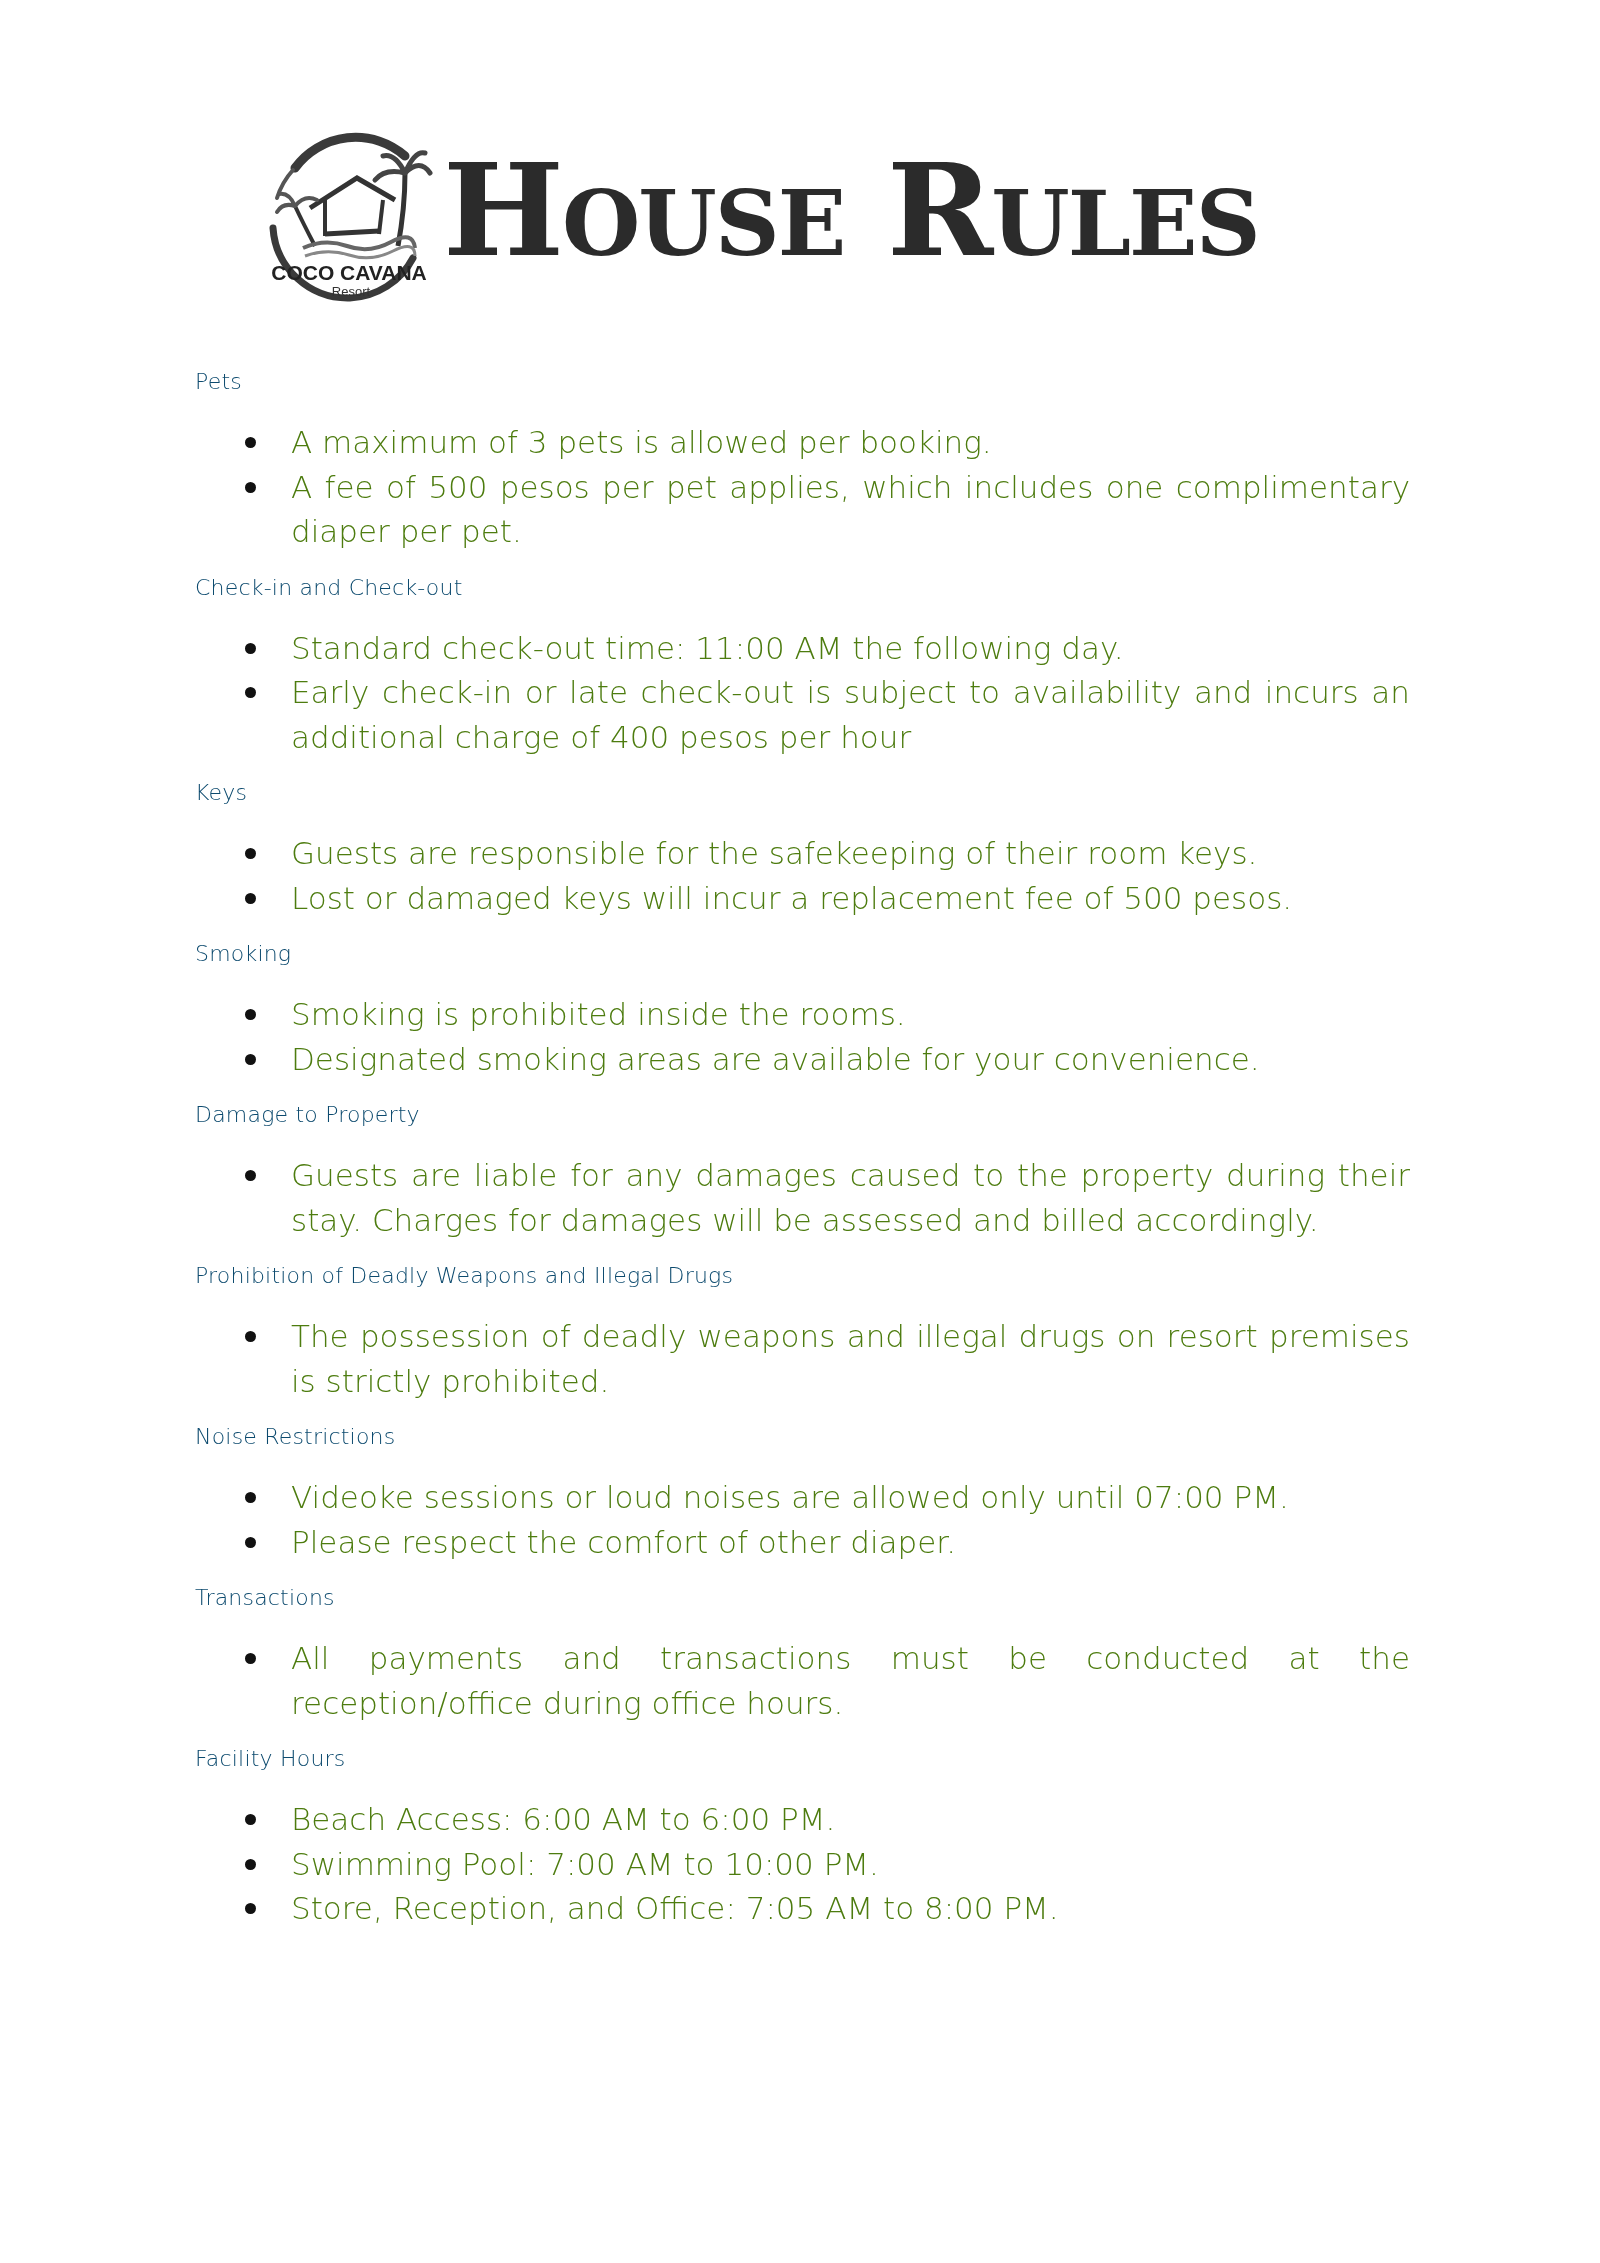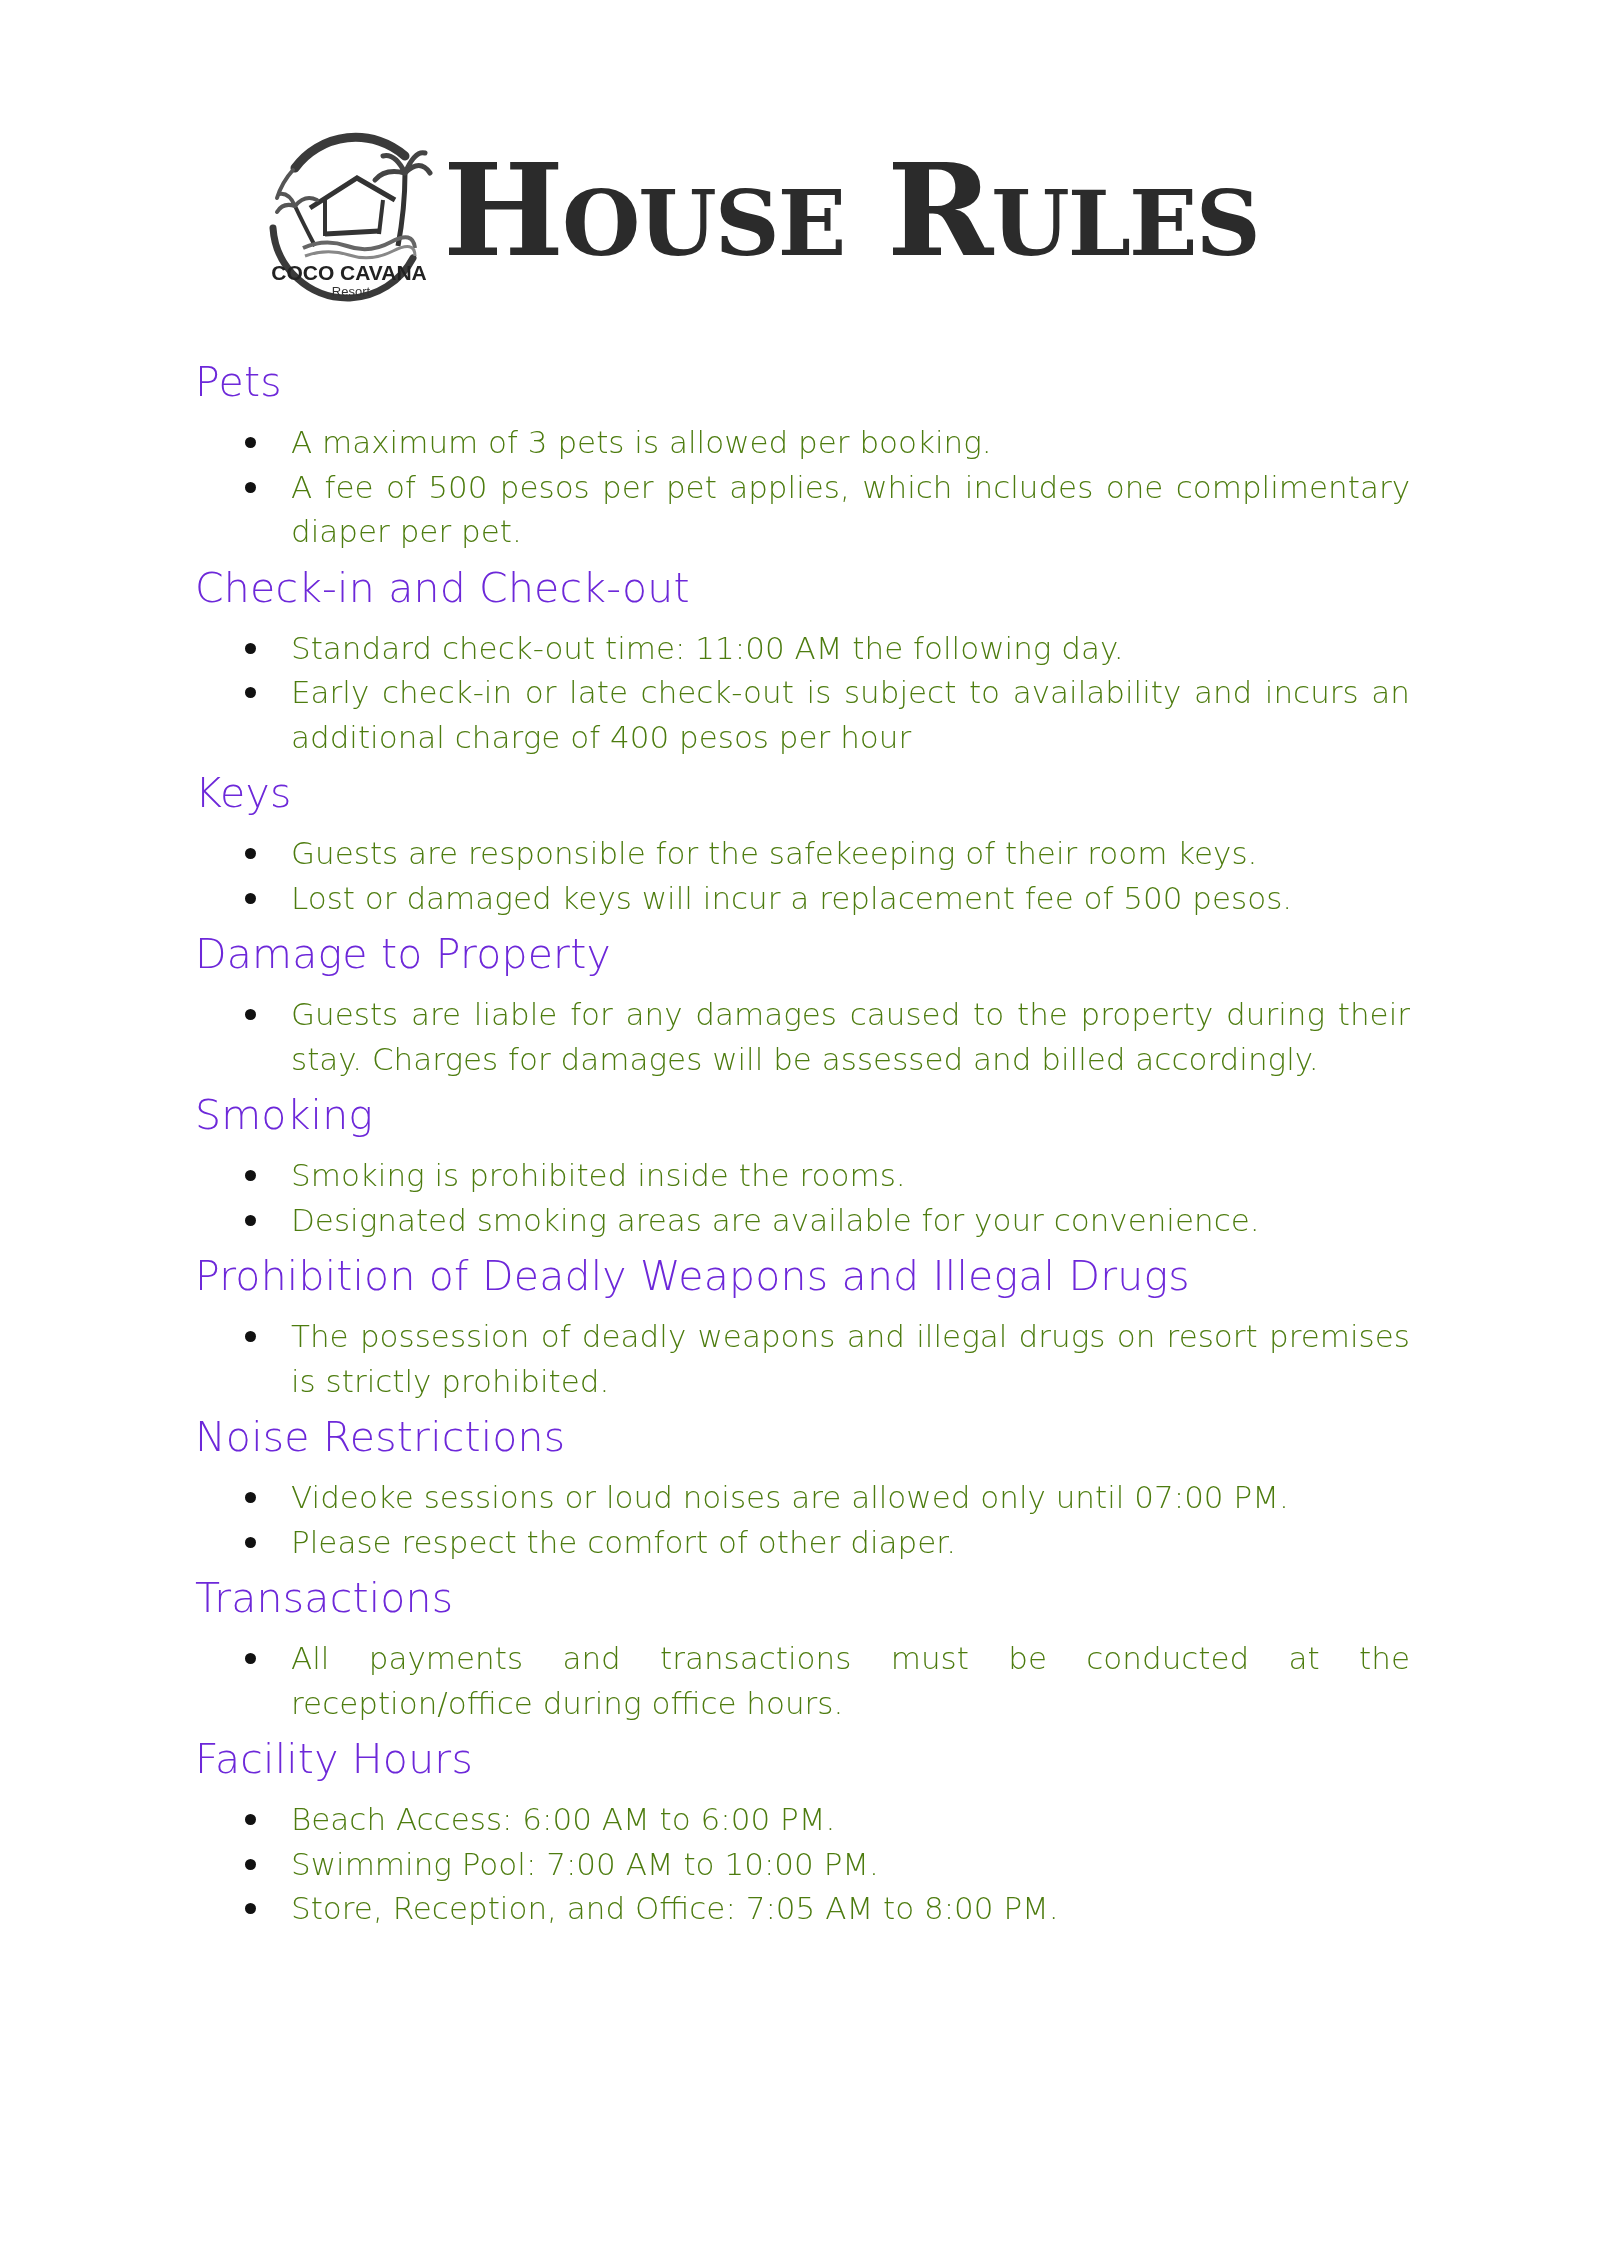--- a/index.html
+++ b/index.html
@@ -15,21 +15,21 @@
       font-weight: bold; color: #2b2b2b;
       font-size: 128px; line-height: 1; letter-spacing: -2px; white-space: nowrap;
       font-variant: small-caps;
     }
 
     
     .content { position: absolute; left: 195px; top: 360px; width: 1215px; }
     .section { margin: 0; }
     .section-heading {
       font-family: "DejaVu Sans", "Liberation Sans", sans-serif;
-      font-weight: 200; font-size: 41px; line-height: 44px; color: #6d28d9;
+      font-weight: 200; font-size: 22px; line-height: 44px; color: #0c4a6e;
       margin: 0 0 16px 0; letter-spacing: 0.2px;
     }
     .rules { list-style: none; margin: 0 0 12px 0; padding: 0; }
     .rule {
       position: relative; padding-left: 96px;
       font-family: "DejaVu Sans", "Liberation Sans", sans-serif;
       font-weight: 200; font-size: 31px; line-height: 44.5px; color: #4d7c0f;
       text-align: justify; letter-spacing: 0;
     }
     .rule .bullet {
@@ -103,38 +103,38 @@
             <span class="bullet"></span>
             <span class="text">Guests are responsible for the safekeeping of their room keys.</span>
           </li>
           <li class="rule">
             <span class="bullet"></span>
             <span class="text">Lost or damaged keys will incur a replacement fee of 500 pesos.</span>
           </li>
         </ul>
       </div>
       <div class="section">
-        <h2 class="section-heading">Damage to Property</h2>
-        <ul class="rules">
-          <li class="rule">
-            <span class="bullet"></span>
-            <span class="text">Guests are liable for any damages caused to the property during their stay. Charges for damages will be assessed and billed accordingly.</span>
-          </li>
-        </ul>
-      </div>
-      <div class="section">
         <h2 class="section-heading">Smoking</h2>
         <ul class="rules">
           <li class="rule">
             <span class="bullet"></span>
             <span class="text">Smoking is prohibited inside the rooms.</span>
           </li>
           <li class="rule">
             <span class="bullet"></span>
             <span class="text">Designated smoking areas are available for your convenience.</span>
+          </li>
+        </ul>
+      </div>
+      <div class="section">
+        <h2 class="section-heading">Damage to Property</h2>
+        <ul class="rules">
+          <li class="rule">
+            <span class="bullet"></span>
+            <span class="text">Guests are liable for any damages caused to the property during their stay. Charges for damages will be assessed and billed accordingly.</span>
           </li>
         </ul>
       </div>
       <div class="section">
         <h2 class="section-heading">Prohibition of Deadly Weapons and Illegal Drugs</h2>
         <ul class="rules">
           <li class="rule">
             <span class="bullet"></span>
             <span class="text">The possession of deadly weapons and illegal drugs on resort premises is strictly prohibited.</span>
           </li>

